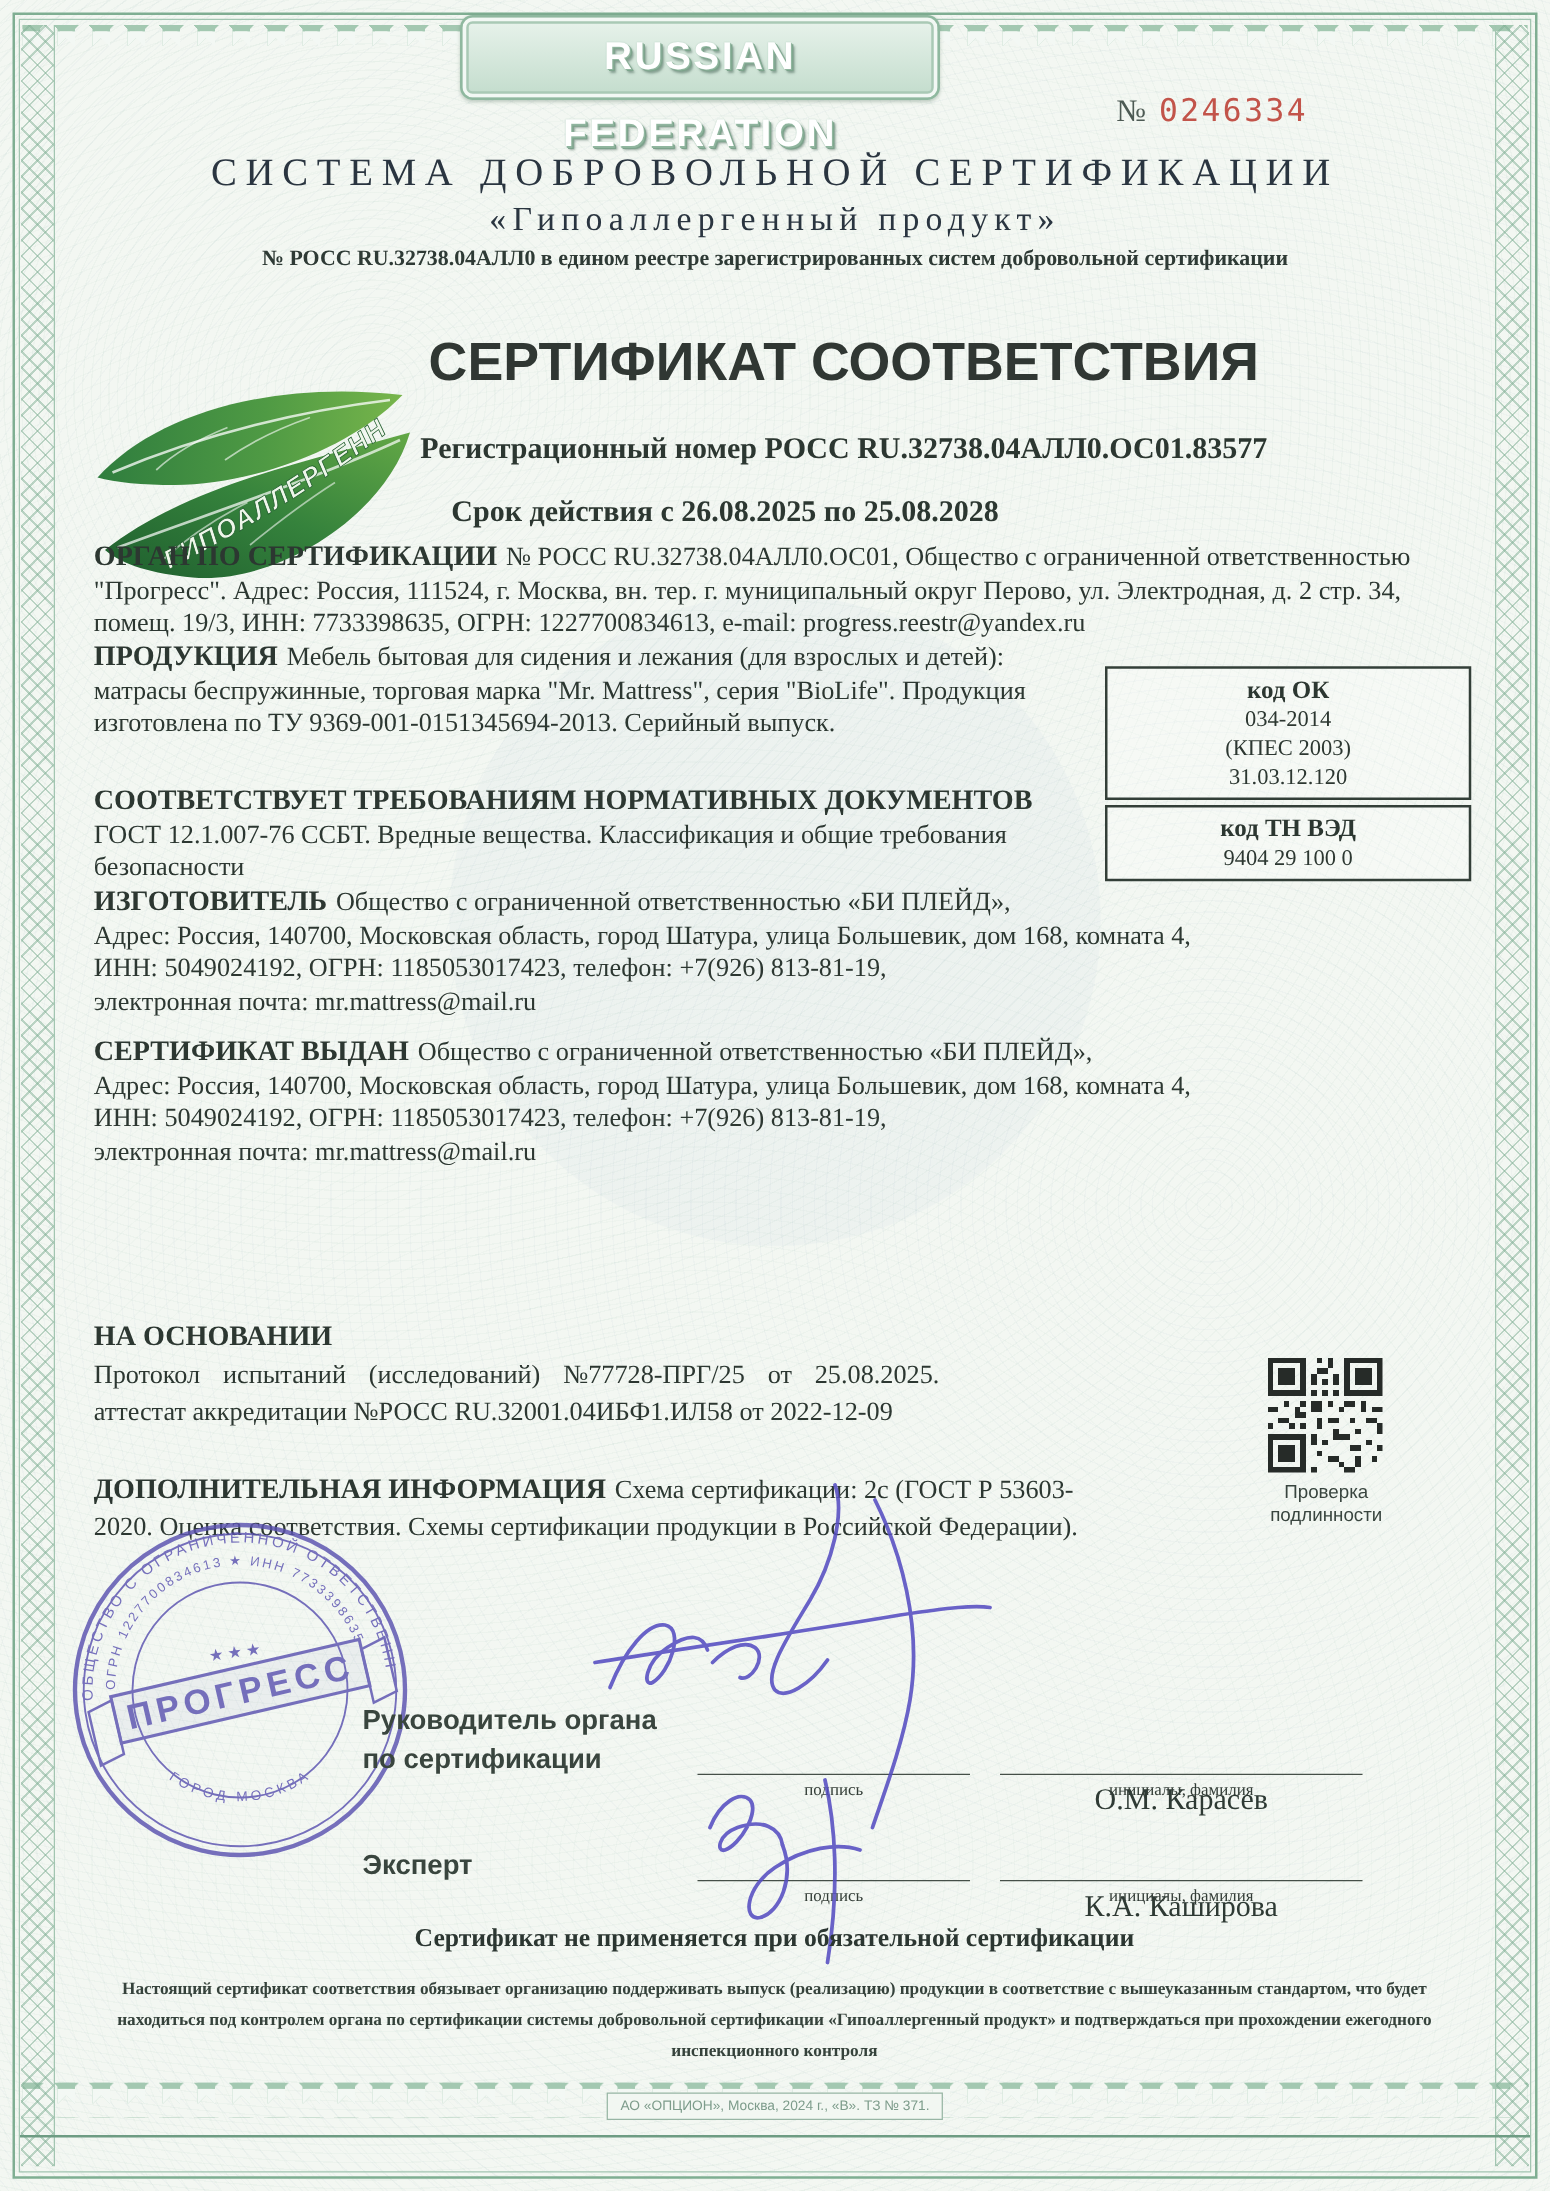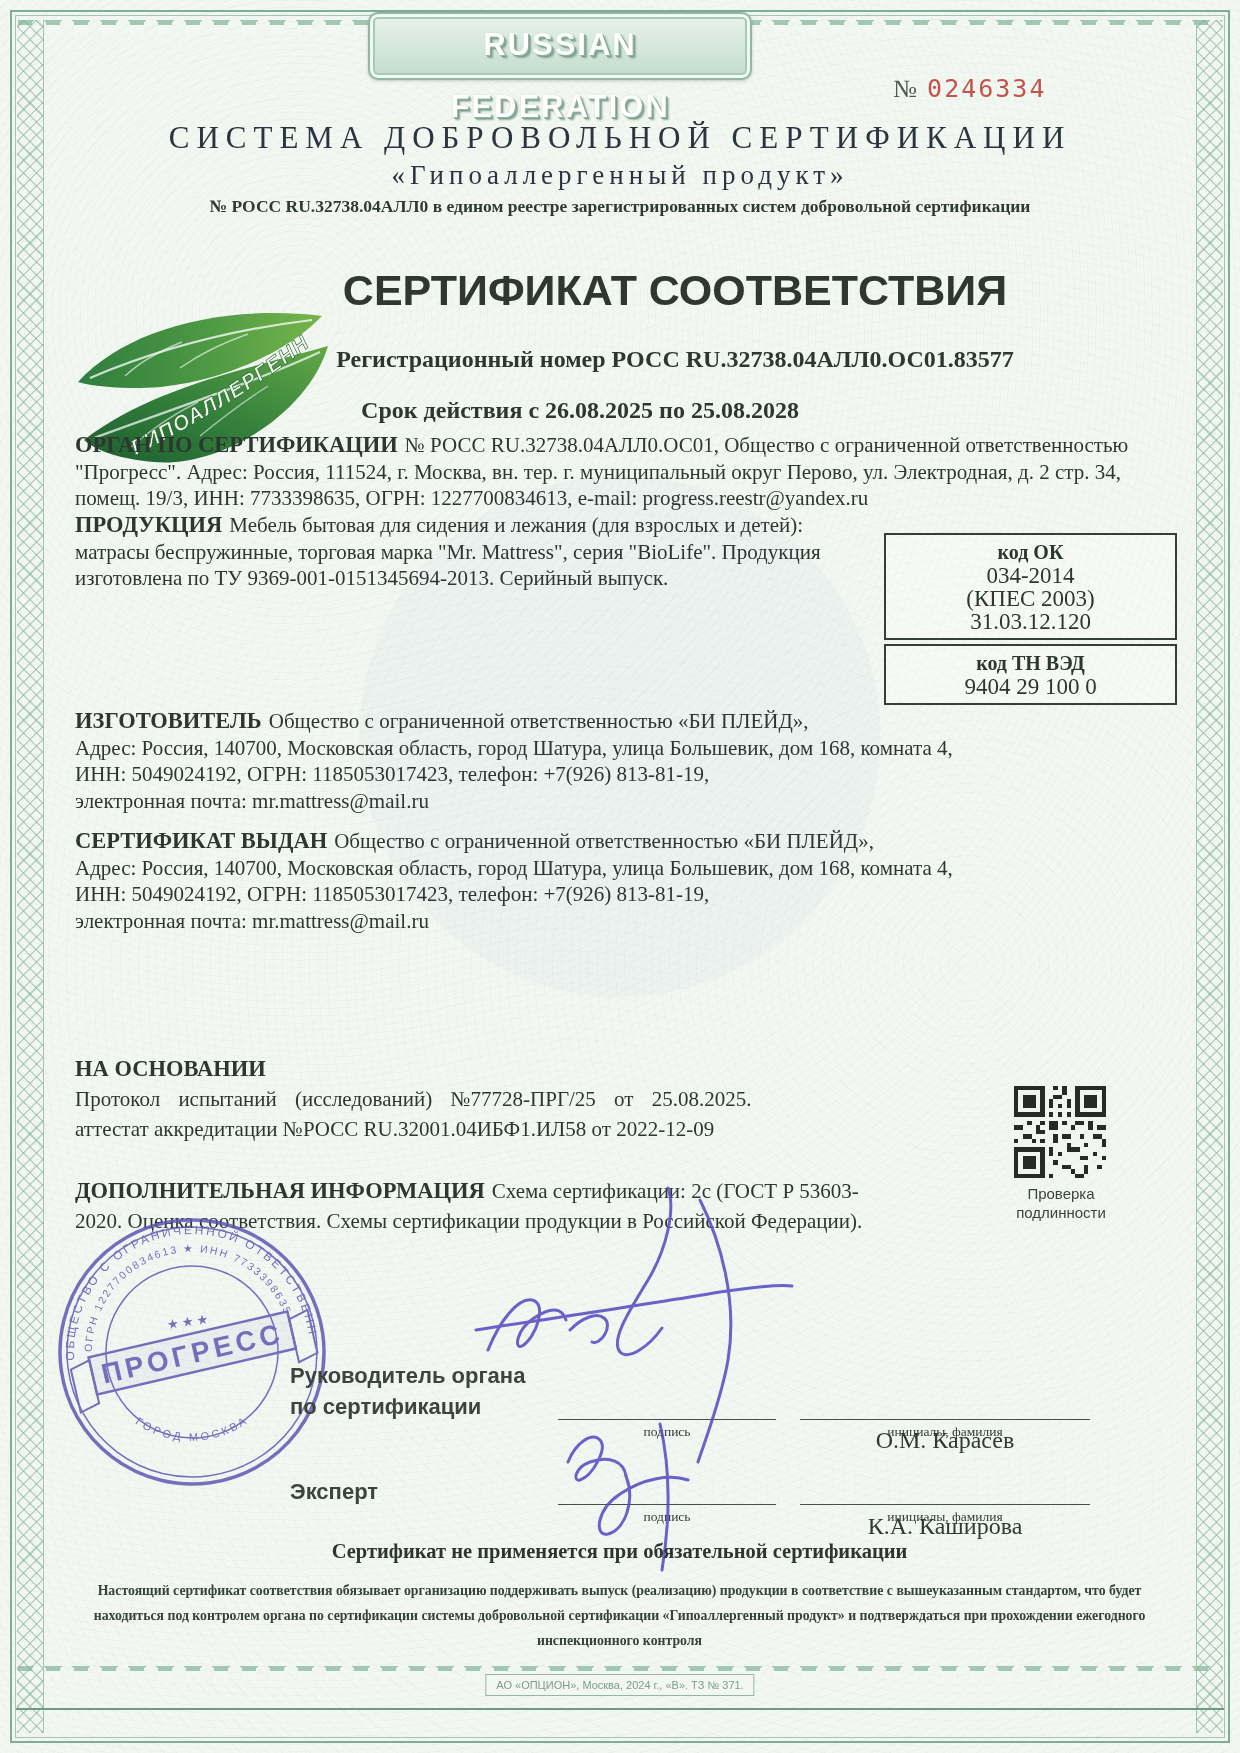--- a/index.html
+++ b/index.html
@@ -67,21 +67,21 @@
 
   .sect{position:absolute;left:75px;width:1092px;font-size:21px;line-height:26.5px;}
   .slabel{font-weight:bold;font-size:22.5px;margin-right:7px;}
   .block-label{display:block;font-weight:bold;font-size:22.5px;}
   .sect .line{display:block;}
   .wide{word-spacing:13px;}
 
   .codebox{position:absolute;left:884px;width:281px;border:2px solid #333f38;
     text-align:center;padding:5px 4px;background:rgba(255,255,255,.25);}
   .codebox .t{font-weight:bold;font-size:20px;line-height:24px;display:block;}
-  .codebox .v{font-size:23px;line-height:23px;display:block;}
+  .codebox .v{font-size:18px;line-height:23px;display:block;}
 
   .qr{position:absolute;left:1014px;top:1086px;width:92px;height:92px;}
   .qr-caption{position:absolute;left:996px;top:1184px;width:130px;text-align:center;
     font-family:"Liberation Sans",sans-serif;font-size:15px;line-height:19px;color:#39453f;}
 
   .sig-role{position:absolute;left:290px;font-family:"Liberation Sans",sans-serif;
     font-weight:bold;font-size:22px;line-height:31px;color:#39453e;}
   .sig-line{position:absolute;border-bottom:1.5px solid #454f48;height:0;}
   .sig-sublabel{position:absolute;text-align:center;font-size:13.5px;color:#333d37;}
   .sig-name{position:absolute;text-align:center;font-size:24px;color:#2e3a34;margin-top:41px;}
@@ -165,20 +165,24 @@
     <span class="slabel">ПРОДУКЦИЯ</span><span>Мебель бытовая для сидения и лежания (для взрослых и детей): матрасы беспружинные, торговая марка "Mr. Mattress", серия "BioLife". Продукция изготовлена по ТУ 9369-001-0151345694-2013. Серийный выпуск.</span>
   </div>
 
   <div class="codebox" style="top:533px">
     <span class="t">код ОК</span>
     <span class="v">034-2014</span>
     <span class="v">(КПЕС 2003)</span>
     <span class="v">31.03.12.120</span>
   </div>
 
+  <div class="sect" style="top:627px;width:800px">
+    <span class="block-label">СООТВЕТСТВУЕТ ТРЕБОВАНИЯМ НОРМАТИВНЫХ ДОКУМЕНТОВ</span>
+    <span>ГОСТ 12.1.007-76 ССБТ. Вредные вещества. Классификация и общие требования безопасности</span>
+  </div>
 
   <div class="codebox" style="top:644px">
     <span class="t">код ТН ВЭД</span>
     <span class="v">9404 29 100 0</span>
   </div>
 
   <div class="sect" style="top:708px">
     <div><span class="slabel">ИЗГОТОВИТЕЛЬ</span><span>Общество с ограниченной ответственностью «БИ ПЛЕЙД»,</span></div>
     <span class="line">Адрес: Россия, 140700, Московская область, город Шатура, улица Большевик, дом 168, комната 4,</span>
     <span class="line">ИНН: 5049024192, ОГРН: 1185053017423, телефон: +7(926) 813-81-19,</span>

